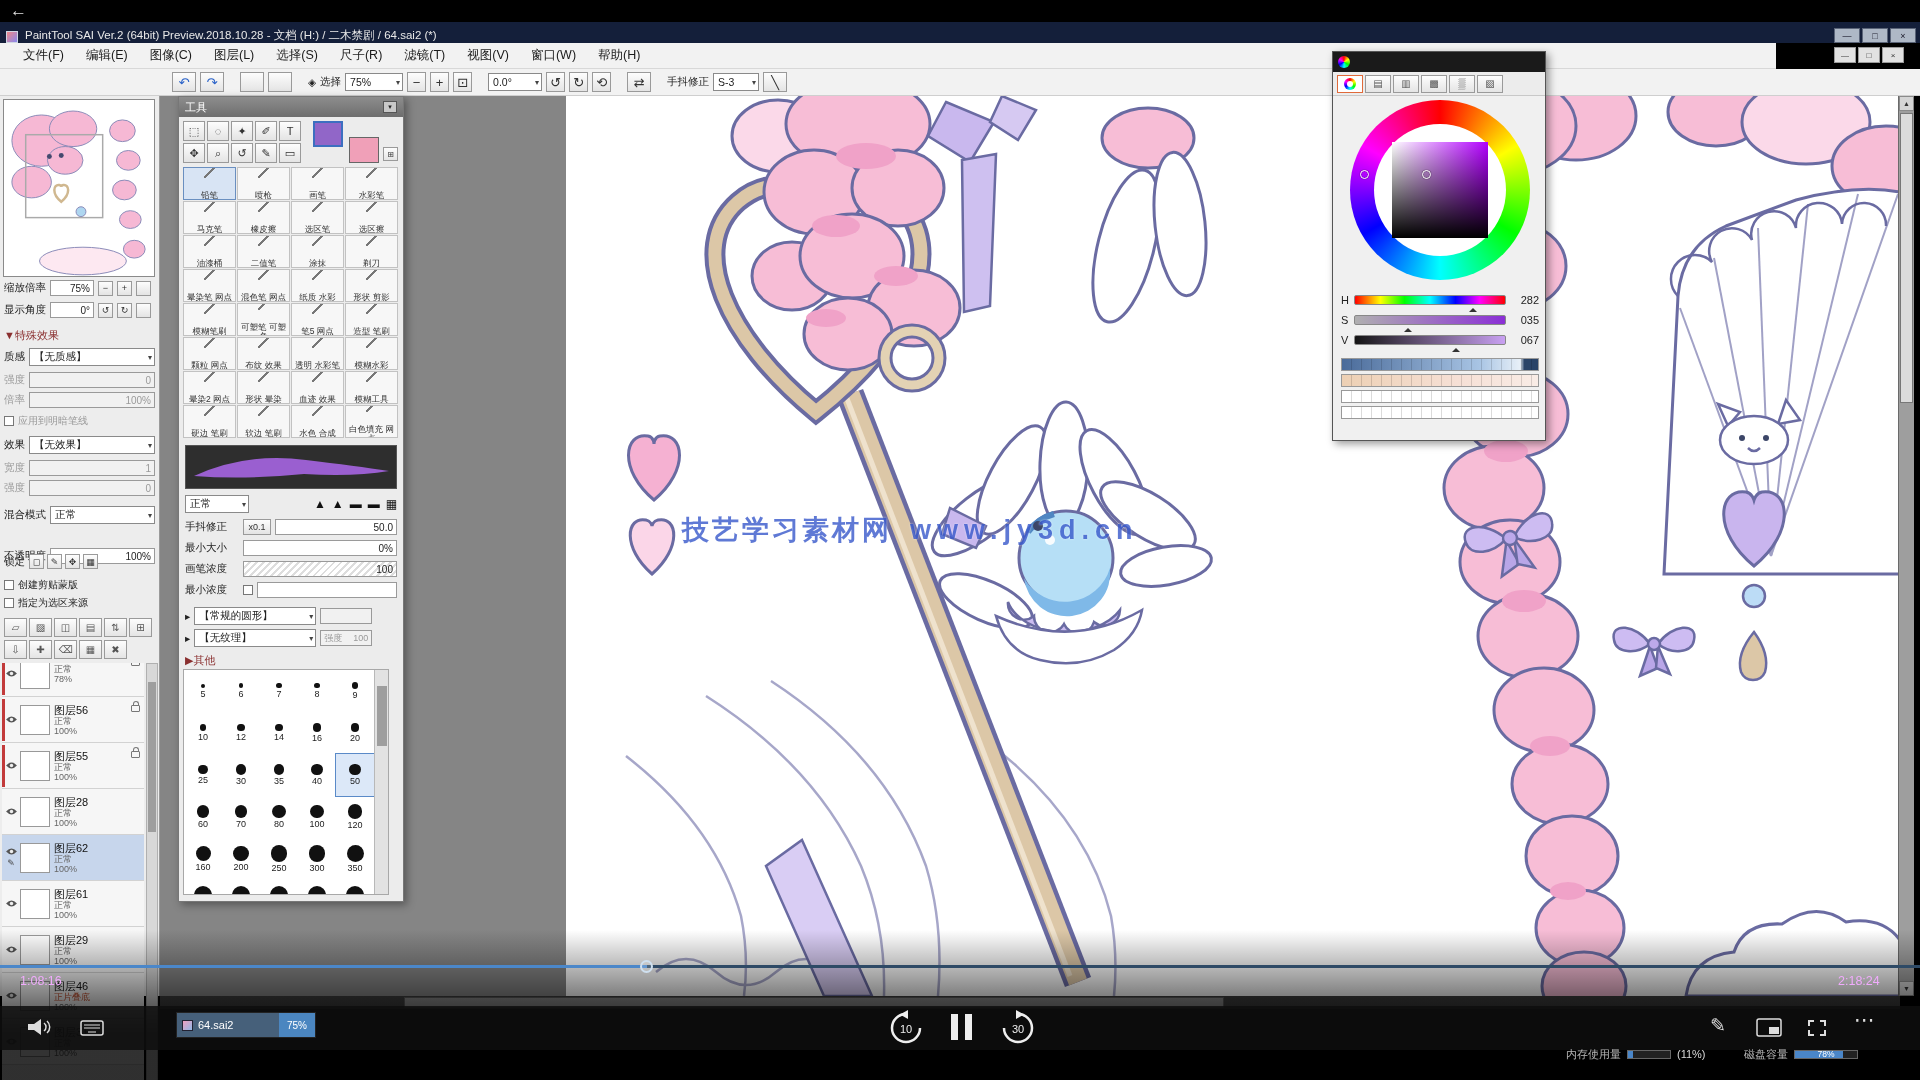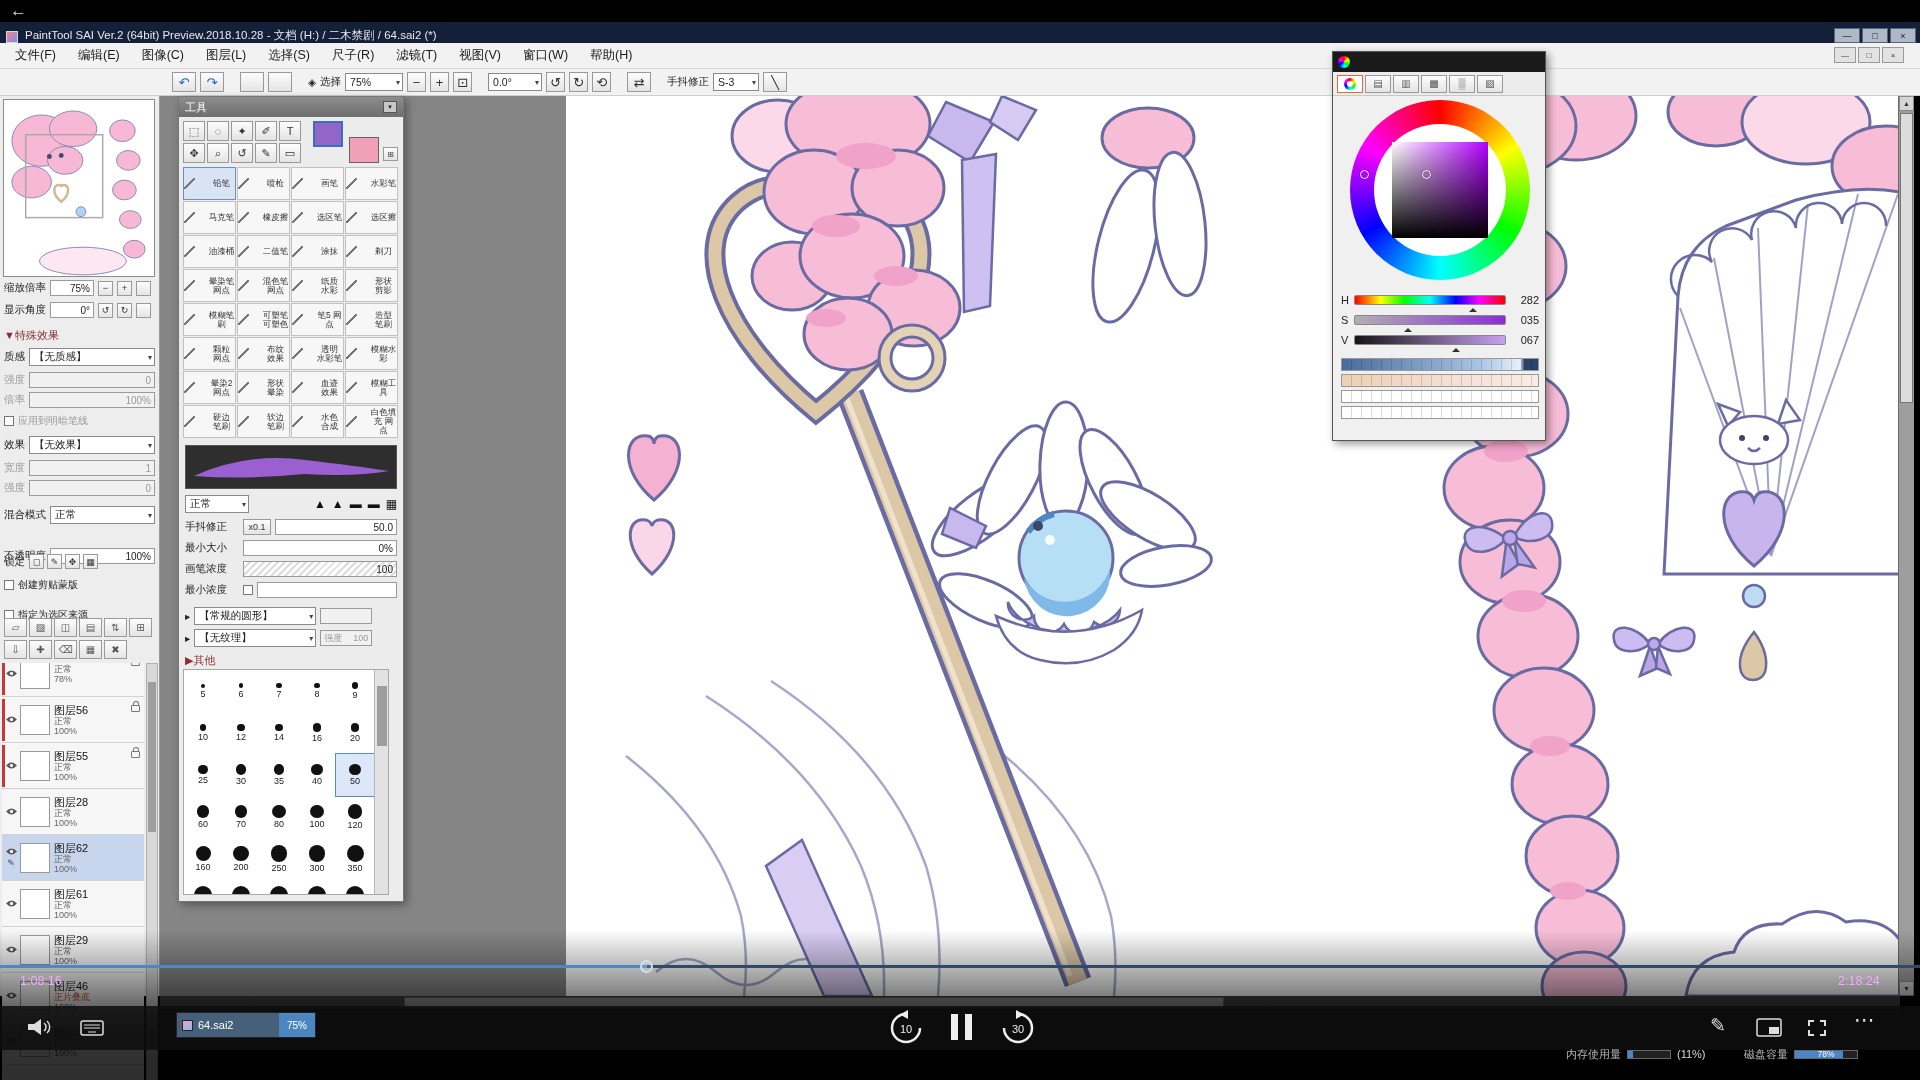--- a/index.html
+++ b/index.html
@@ -25,22 +25,22 @@
   .back-arrow{left:10px;top:1px;font-size:17px;color:#e0e0e0}
 
   
   .titlebar{left:0;top:22px;width:1920px;height:21px;background:var(--titlebar-bg,#141f3a);
     display:flex;align-items:flex-end;color:#e8e8e8;font-size:11.5px}
   .app-icon{width:12px;height:12px;margin:0 7px 0 6px;border:1px solid #cfd6e4;
     background:linear-gradient(135deg,#e88,#88e)}
   .win-btns{margin-left:auto;display:flex;gap:2px;padding-right:4px}
   .win-btn{width:26px;height:15px;background:#aeb8c6;border:1px solid #5a6478;color:#1a1a2a;
     font-size:9px;display:flex;align-items:center;justify-content:center}
-  .menubar{left:0;top:43px;width:1920px;height:26px;background:#f2f2f2;border-bottom:1px solid #d8d8d8;
-    display:flex;align-items:center;padding-left:4px}
+  .menubar{left:0;top:43px;width:1776px;height:26px;background:#f2f2f2;border-bottom:1px solid #d8d8d8;
+    display:flex;align-items:center;padding-left:12px}
   .menu-item{font-size:12.5px;color:#1a1a1a;padding:0 11px;height:100%;display:flex;align-items:center}
   .mdi-btns{margin-left:auto;display:flex;gap:2px;padding-right:8px}
   .mdi-btn{width:22px;height:16px;background:#e2e2e2;border:1px solid #9a9a9a;color:#333;
     font-size:8px;display:flex;align-items:center;justify-content:center}
   .toolbar{left:0;top:69px;width:1920px;height:27px;background:#f2f2f2;border-bottom:1px solid #cfcfcf;
     display:flex;align-items:center;gap:4px;padding-left:172px}
   .tb-btn{width:24px;height:20px;font-size:13px}
   .tb-btn.blue{color:#2a62c8}
   .tb-sep{width:8px}
 
@@ -82,21 +82,21 @@
     display:flex;align-items:center;padding:0 6px}
   .tw-title-btn{margin-left:auto;width:14px;height:12px;background:#c8c8c8;border:1px solid #555;font-size:7px;
     display:flex;align-items:center;justify-content:center;color:#222}
   .pal-btn{width:22px;height:20px;font-size:11px}
   .color-block{position:absolute;left:132px;top:24px;width:88px;height:44px}
   .swatch-primary{position:absolute;left:2px;top:0;width:30px;height:26px;background:#9166c8;border:2px solid #3c6fc0}
   .swatch-secondary{position:absolute;left:38px;top:16px;width:30px;height:26px;background:#f0a0b8;border:1px solid #666}
   .swatch-grid-btn{position:absolute;left:72px;top:26px;width:15px;height:14px;font-size:8px}
   .tool-grid{position:absolute;left:4px;top:70px;width:216px;display:grid;
     grid-template-columns:repeat(4,53px);gap:1px}
-  .tool-cell{height:33px;background:#f7f7f7;border:1px solid #c2c2c2;display:flex;flex-direction:row;
+  .tool-cell{height:33px;background:#f7f7f7;border:1px solid #c2c2c2;display:flex;flex-direction:column;
     align-items:center;justify-content:center;gap:13px;overflow:hidden}
   .tool-cell.is-selected{background:#d8e4f4;border-color:#6a8fc0}
   .ti{width:11px;height:11px;flex:none;background:linear-gradient(135deg,transparent 42%,#777 42%,#777 58%,transparent 58%)}
   .tool-name{font-size:8.5px;line-height:9px;color:#333;text-align:center;width:50px}
   .stroke-preview{position:absolute;left:6px;top:348px;width:212px;height:44px;background:#2e2e2e;border:1px solid #555}
   .tw-row{position:absolute;left:6px;right:6px;display:flex;align-items:center;gap:4px}
   .tip{font-size:12px;color:#111;line-height:12px}
   .hatch{background:repeating-linear-gradient(135deg,#fff 0 3px,#ddd 3px 5px)}
   .size-grid{position:absolute;left:4px;top:572px;width:206px;height:226px;background:#fff;border:1px solid #a8a8a8;overflow:hidden}
   .size-cells{display:grid;grid-template-columns:repeat(5,38px)}
@@ -334,21 +334,21 @@
       <span class="btn mini-btn">◻</span>
           <span class="btn mini-btn">✎</span>
           <span class="btn mini-btn">✥</span>
           <span class="btn mini-btn">▦</span>
         </span>
     </div>
     <div class="lrow" style="top:482px">
       <span class="cb"></span>
       <span class="lbl" style="font-size:10px">创建剪贴蒙版</span>
     </div>
-    <div class="lrow" style="top:512px">
+    <div class="lrow" style="top:500px">
       <span class="cb"></span>
       <span class="lbl" style="font-size:10px">指定为选区来源</span>
     </div>
     <div class="lrow" style="top:522px;gap:2px">
 
     <span class="btn ltool">▱</span>
         <span class="btn ltool">▨</span>
         <span class="btn ltool">◫</span>
         <span class="btn ltool">▤</span>
         <span class="btn ltool">⇅</span>
@@ -654,20 +654,23 @@
         <circle cx="1176" cy="342" r="3" fill="#3c4668" stroke="none"></circle>
         <circle cx="1200" cy="342" r="3" fill="#3c4668" stroke="none"></circle>
         <path d="M1182,352 q6,6 12,0" fill="none"></path>
       </g>
       <path d="M1188,470 C1146,436 1152,392 1180,396 C1186,397 1188,404 1188,404 C1188,404 1190,397 1196,396 C1224,392 1230,436 1188,470 Z" fill="#c9b5ee" stroke="#6a6ba2" stroke-width="3"></path>
       <circle cx="1188" cy="500" r="11" fill="#bcdcf6" stroke="#6a6ba2" stroke-width="2.5"></circle>
       <path d="M1188,536 q16,22 11,40 a13,13 0 0 1 -24,0 q-5,-18 13,-40 Z" fill="#dcc7a7" stroke="#6a6ba2" stroke-width="2.5"></path>
       <ellipse cx="1310" cy="892" rx="70" ry="36" fill="#fbd9e9" stroke="#6a6ba2" stroke-width="3"></ellipse>
       <path d="M1120,900 q6,-40 48,-44 q10,-30 48,-28 q34,-24 64,-2 q36,-6 54,18 l0,56 Z" fill="#fff" stroke="#6a6ba2" stroke-width="3"></path>
     </svg>
+    <div class="watermark">
+      <span class="wm-cn">技艺学习素材网</span><span class="wm-url">www.jy3d.cn</span>
+    </div>
   </div>
 
   <div class="abs tool-window">
     <div class="tw-title">
       <span>工具</span>
       <span class="tw-title-btn">▾</span>
     </div>
     <div style="position:absolute;left:4px;top:24px;display:flex;gap:2px">
 
     <span class="btn pal-btn">⬚</span>

